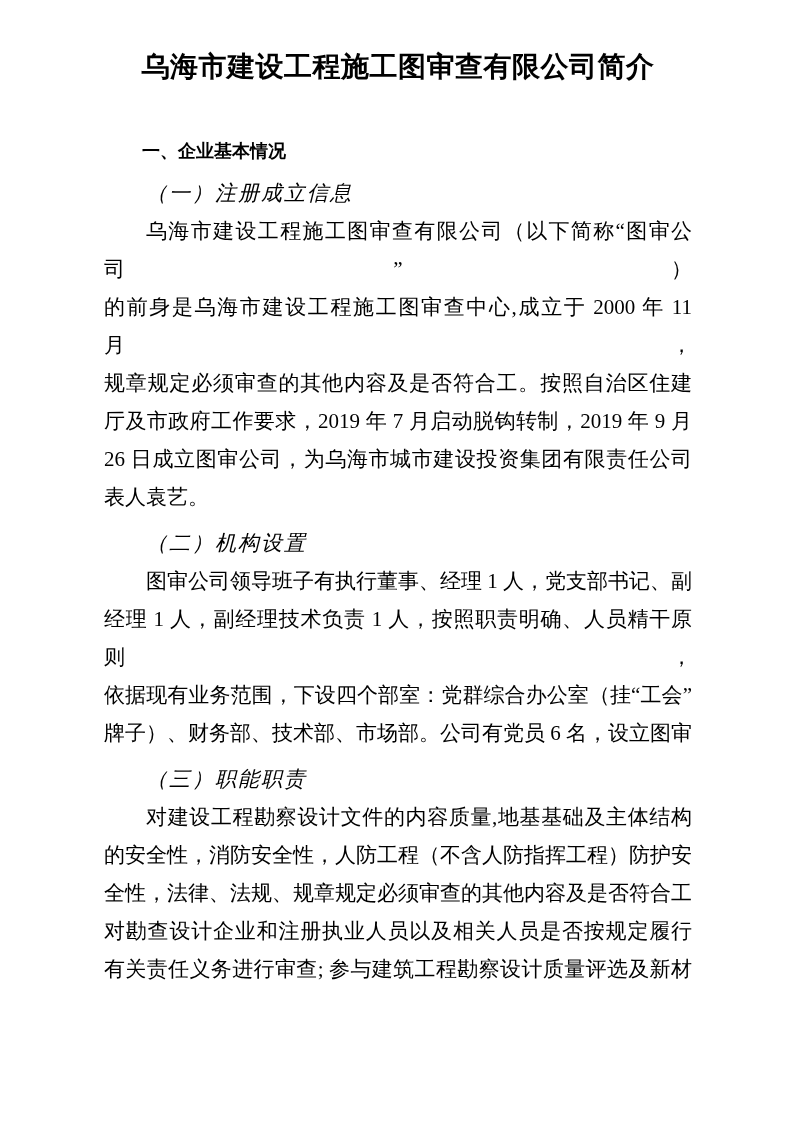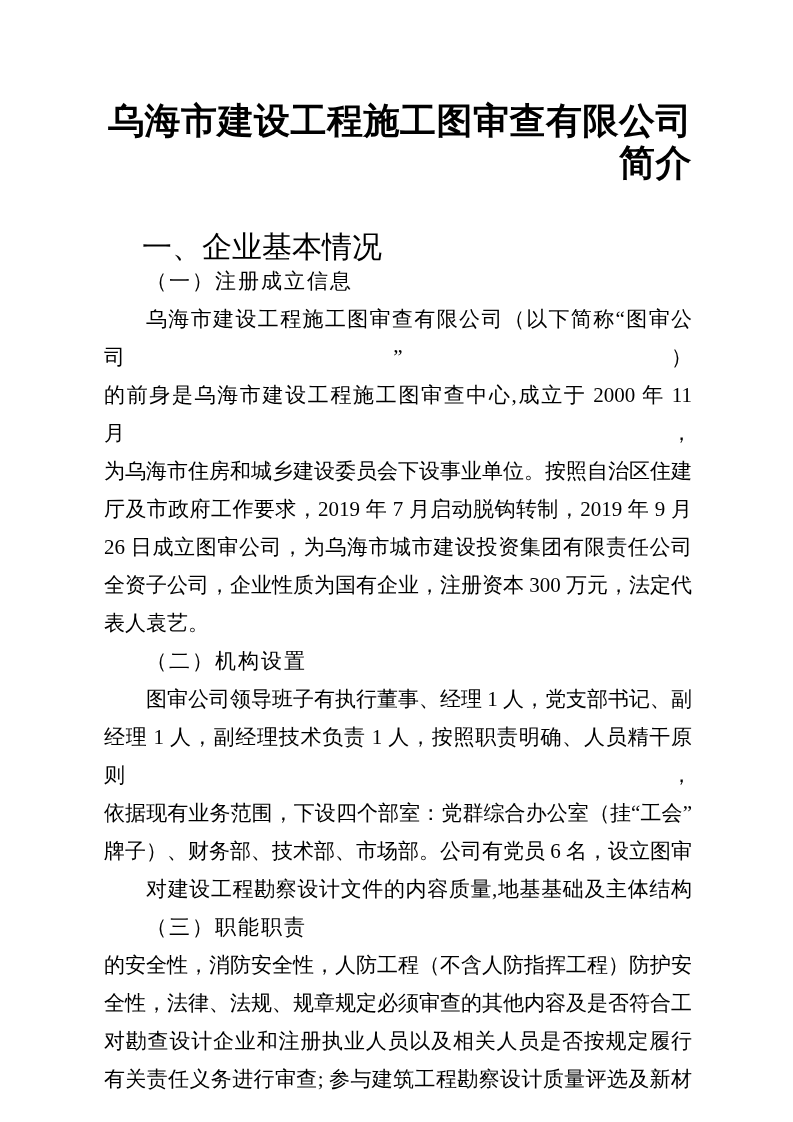--- a/index.html
+++ b/index.html
@@ -18,85 +18,86 @@
     overflow: hidden;
     box-sizing: border-box;
   }
   .content {
     position: absolute;
     left: 104px;
     right: 101px;
     top: 0;
   }
   .doc-title {
-    margin-top: 100px;
-    font-size: 36px;
+    margin-top: 46px;
+    font-size: 28px;
     line-height: 42px;
     font-weight: bold;
-    text-align: right;
+    text-align: center;
     letter-spacing: 0.5px;
     font-family: "Liberation Serif", "DejaVu Serif", serif;
   }
   .h1 {
     margin-top: 48px;
-    font-size: 30px;
+    font-size: 18px;
     line-height: 30px;
-    font-weight: normal;
+    font-weight: bold;
     text-indent: 38px;
     font-family: "Liberation Sans", "DejaVu Sans", sans-serif;
   }
   .line {
     font-size: 21px;
     line-height: 38px;
     text-align: left;
     white-space: nowrap;
   }
   .jline {
     white-space: normal;
     text-align: justify;
     text-align-last: justify;
     text-justify: inter-character;
   }
   .first-line {
     text-indent: 42px;
   }
   .subhead {
+    margin-top: 8px;
     text-indent: 42px;
+    font-style: italic;        
     letter-spacing: 2px;
   }
 </style>
 </head>
 <body>
 
 <div class="page">
   <div class="content">
 
     <div class="doc-title">乌海市建设工程施工图审查有限公司简介</div>
 
     <div class="h1">一、企业基本情况</div>
 
     <div class="line subhead">（一）注册成立信息</div>
 
     <div class="line jline first-line">乌海市建设工程施工图审查有限公司（以下简称“图审公司”）</div>
     <div class="line jline">的前身是乌海市建设工程施工图审查中心,成立于 2000 年 11 月，</div>
-    <div class="line jline">为乌海市住房和城乡建设委员会下设事业单位。按照自治区住建</div>
+    <div class="line jline">规章规定必须审查的其他内容及是否符合工。按照自治区住建</div>
     <div class="line jline">厅及市政府工作要求，2019 年 7 月启动脱钩转制，2019 年 9 月</div>
     <div class="line jline">26 日成立图审公司，为乌海市城市建设投资集团有限责任公司</div>
-    <div class="line jline">全资子公司，企业性质为国有企业，注册资本 300 万元，法定代</div>
     <div class="line">表人袁艺。</div>
 
     <div class="line subhead">（二）机构设置</div>
 
     <div class="line jline first-line">图审公司领导班子有执行董事、经理 1 人，党支部书记、副</div>
     <div class="line jline">经理 1 人，副经理技术负责 1 人，按照职责明确、人员精干原则，</div>
     <div class="line jline">依据现有业务范围，下设四个部室：党群综合办公室（挂“工会”</div>
     <div class="line jline">牌子）、财务部、技术部、市场部。公司有党员 6 名，设立图审</div>
 
+    <div class="line subhead">（三）职能职责</div>
+
     <div class="line jline first-line">对建设工程勘察设计文件的内容质量,地基基础及主体结构</div>
-
-    <div class="line subhead">（三）职能职责</div>
     <div class="line jline">的安全性，消防安全性，人防工程（不含人防指挥工程）防护安</div>
     <div class="line jline">全性，法律、法规、规章规定必须审查的其他内容及是否符合工</div>
     <div class="line jline">对勘查设计企业和注册执业人员以及相关人员是否按规定履行</div>
     <div class="line jline">有关责任义务进行审查; 参与建筑工程勘察设计质量评选及新材</div>
 
   </div>
 </div>
 
 </body></html>

